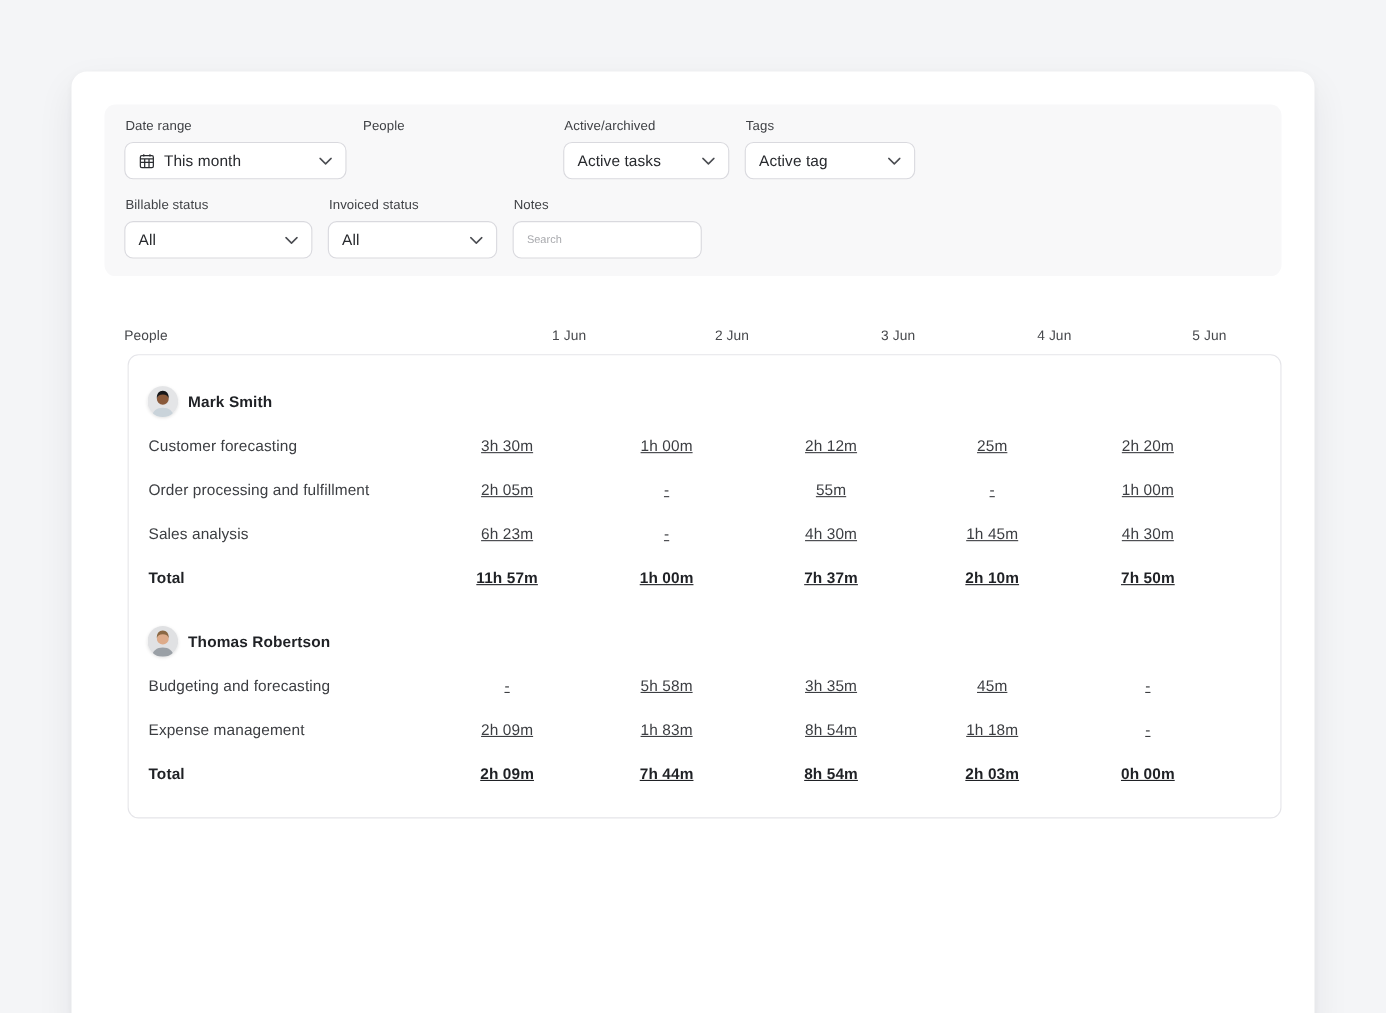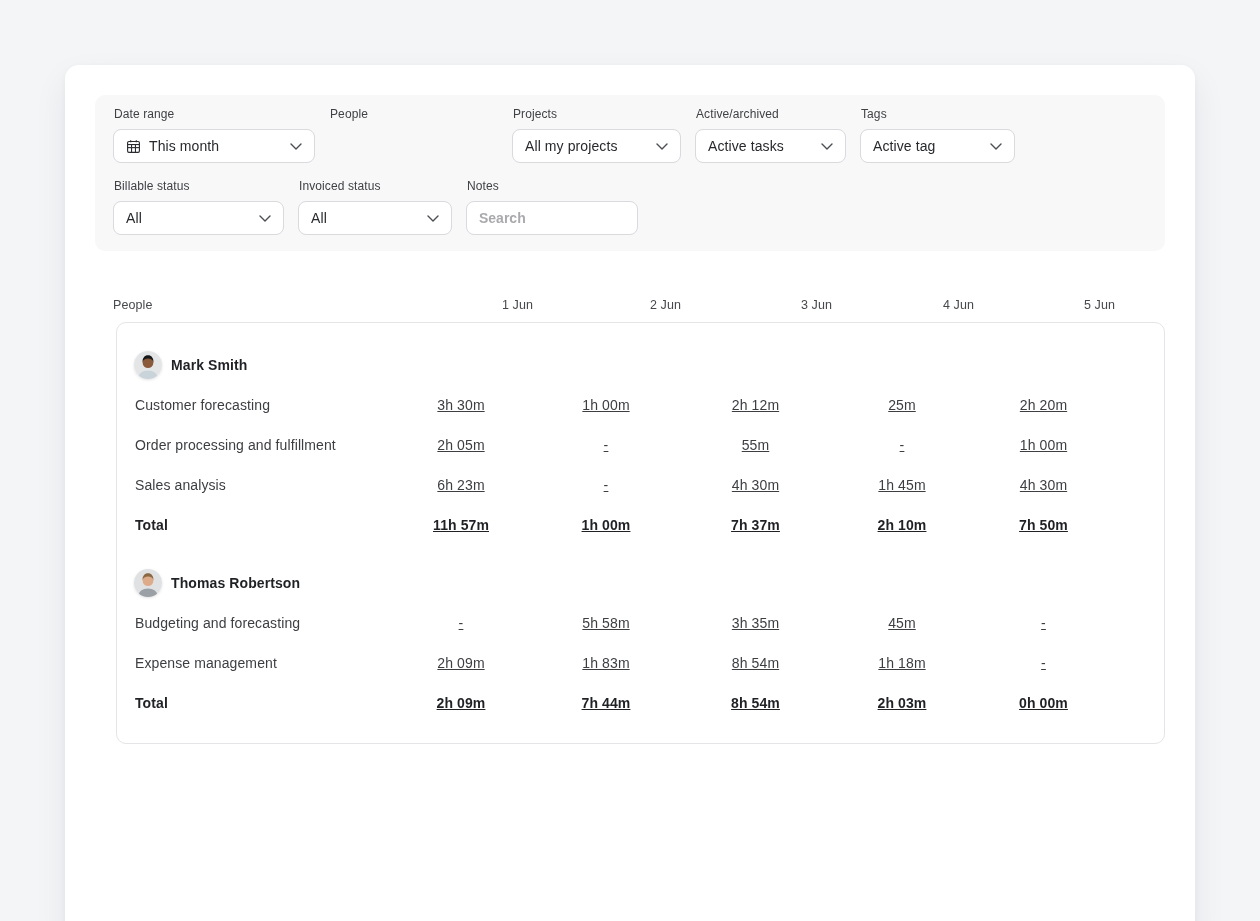--- a/index.html
+++ b/index.html
@@ -47,21 +47,21 @@
   .select .lead-icon { display: flex; align-items: center; margin-right: 8px; }
   .select-value { flex: 1; font-size: 14px; color: #27292d; white-space: nowrap; }
   .select .chev { display: flex; align-items: center; margin-left: 8px; }
   .search-box { padding: 0; }
   .search-input {
     width: 100%; height: 100%;
     border: none; outline: none; background: transparent;
     border-radius: 8px;
     padding: 0 12px;
     font-family: "Liberation Sans", "DejaVu Sans", sans-serif;
-    font-size: 14px; color: #27292d; font-weight: bold;
+    font-size: 10px; color: #27292d;
   }
   .search-input::placeholder { color: #a9aaae; }
 
   
   .grid-row {
     display: grid;
     grid-template-columns: 1fr 142px 148px 151px 142px 141px;
     align-items: center;
   }
   .thead {
@@ -125,31 +125,20 @@
               <span class="select-value">This month</span>
               <span class="chev">
                 <svg width="12" height="7" viewBox="0 0 12 7" fill="none" stroke="#4b4d52" stroke-width="1.4" stroke-linecap="round" stroke-linejoin="round">
                   <path d="M1 1l5 5 5-5"></path>
                 </svg>
               </span>
             </div>
           </div>
           <div class="filter-item" style="width: 169px;">
             <label class="filter-label">People</label>
-          </div>
-          <div class="filter-item" style="width: 169px;">
-            <label class="filter-label">Projects</label>
-            <div class="select">
-              <span class="select-value">All my projects</span>
-              <span class="chev">
-                <svg width="12" height="7" viewBox="0 0 12 7" fill="none" stroke="#4b4d52" stroke-width="1.4" stroke-linecap="round" stroke-linejoin="round">
-                  <path d="M1 1l5 5 5-5"></path>
-                </svg>
-              </span>
-            </div>
           </div>
           <div class="filter-item" style="width: 151px; justify-content: space-between;">
             <label class="filter-label">Active/archived</label>
             <div class="select">
               <span class="select-value">Active tasks</span>
               <span class="chev">
                 <svg width="12" height="7" viewBox="0 0 12 7" fill="none" stroke="#4b4d52" stroke-width="1.4" stroke-linecap="round" stroke-linejoin="round">
                   <path d="M1 1l5 5 5-5"></path>
                 </svg>
               </span>

